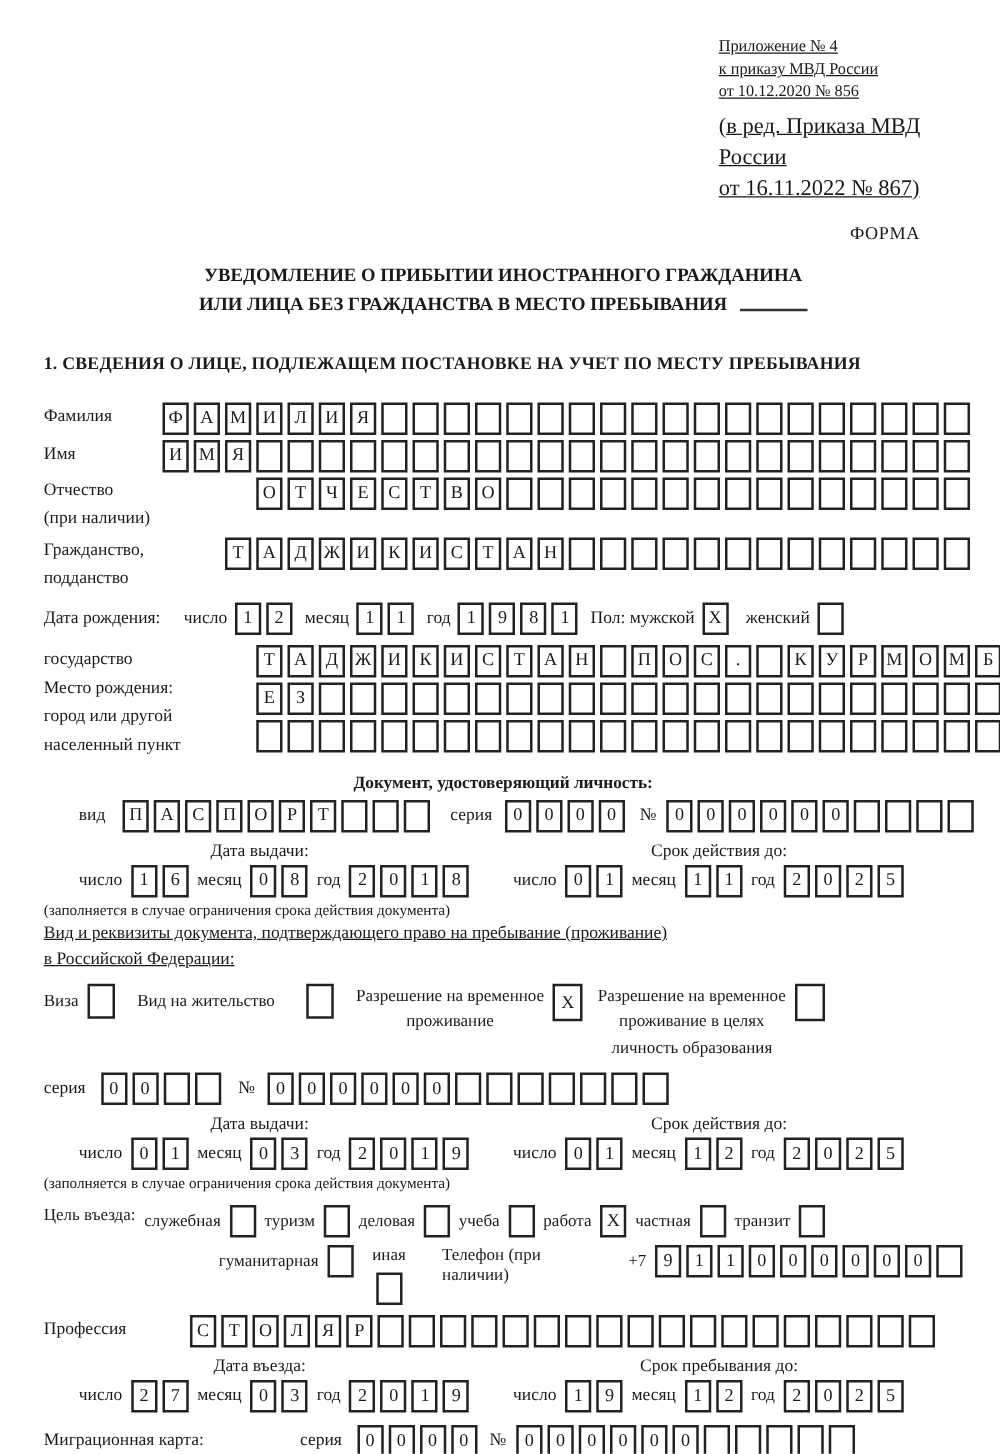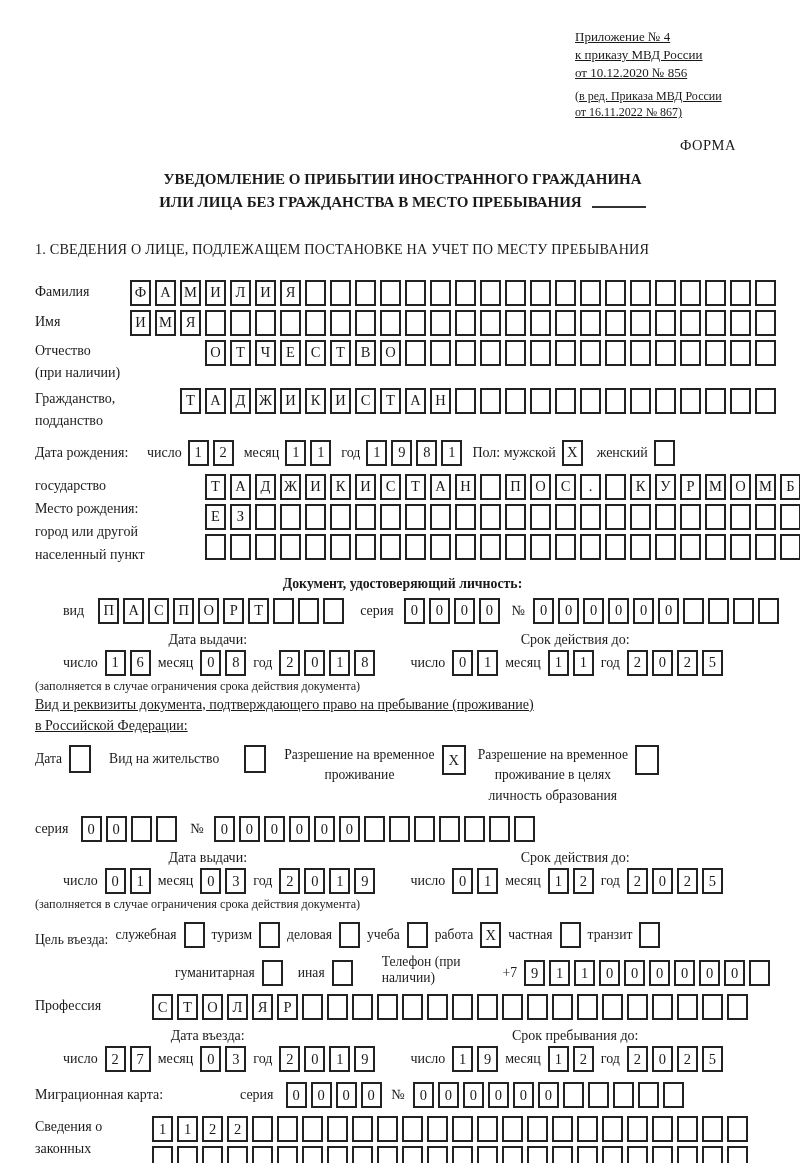--- a/index.html
+++ b/index.html
@@ -4,28 +4,28 @@
 <style>
   * { margin:0; padding:0; box-sizing:border-box; }
   html,body { background:#fff; }
   body {
     width:800px; height:1163px; overflow:hidden;
     font-family:"Liberation Serif", serif; color:#1a1a1a; font-size:14px;
   }
   .page { padding:28px 30px 0 35px; height:100%; }
 
   .hdr-right { margin-left:auto; width:195px; font-size:13px; line-height:1.4;text-decoration:underline; }
-  .hdr-right .small { font-size:12px; }
+  .hdr-right .small { font-size:18px; }
   .hdr-right .gap-top { margin-top:5px; }
   .forma { text-align:right; padding-right:34px; font-weight:normal; font-size:14.5px; margin-top:16px; letter-spacing:0.5px; }
 
   .title { text-align:center; font-weight:bold; font-size:15px; line-height:1.55; margin-top:14px; }
   .uline { display:inline-block; width:54px; border-bottom:2px solid #333; margin-left:10px; transform:translateY(1px); }
 
-  .sec { font-weight:normal; font-size:14.2px; margin-top:26px; letter-spacing:0.2px; }
+  .sec { font-weight:bold; font-size:14.2px; margin-top:26px; letter-spacing:0.2px; }
 
   .row { display:flex; align-items:flex-start; margin-top:4px; }
   .lbl { flex-shrink:0; padding-top:4px; }
   .lbl2 { line-height:22px; flex-shrink:0; }
   .w95 { width:95px; } .w145 { width:145px; } .w170 { width:170px; } .w117 { width:117px; }
 
   .cells { display:inline-flex; gap:4px; flex-shrink:0; }
   .cell {
     display:inline-flex; width:21px; height:26px; border:2px solid #222;
     align-items:center; justify-content:center; font-size:14.5px; flex-shrink:0;
@@ -46,21 +46,21 @@
   .note-r { text-align:left; padding-right:22px; font-size:12.2px; margin-top:3px; }
 
   .para { line-height:1.55;text-decoration:underline; }
 
   .res-opts { display:flex; gap:12px; align-items:flex-start; margin-top:8px; font-size:13.6px; }
   .opt { display:inline-flex; gap:7px; align-items:flex-start; }
   .opt-text { text-align:center; line-height:1.5; }
   .res-opts .cell { width:24px; height:30px; }
   .res-opts .sm .cell { width:22px; height:28px; }
 
-  .purpose { display:flex; gap:7px; align-items:flex-end; margin-top:10px; font-size:13.6px; flex-wrap:nowrap; }
+  .purpose { display:flex; gap:7px; align-items:flex-start; margin-top:10px; font-size:13.6px; flex-wrap:nowrap; }
   .purpose .cells { margin-left:1px; }
   .purpose2 { padding-left:140px; margin-top:6px; }
 
   .mblock { display:flex; margin-top:8px; }
   .mblock .labels { width:170px; flex-shrink:0; line-height:23px; }
   .repr { display:flex; margin-top:8px; }
   .repr .labels { width:117px; flex-shrink:0; line-height:22px; }
 </style>
 </head>
 <body>
@@ -425,21 +425,21 @@
   </div>
   <div class="note-r">(заполняется в случае ограничения срока действия документа)</div>
 
   <div class="para">
     <div>Вид и реквизиты документа, подтверждающего право на пребывание (проживание)</div>
     <div>в Российской Федерации:</div>
   </div>
 
   <div class="res-opts">
     <span class="opt sm">
-      <span style="padding-top:6px;">Дата</span>
+      <span style="padding-top:6px;">Виза</span>
       <span class="cells">
           <span class="cell"></span>
         </span>
     </span>
     <span class="opt sm" style="margin-left:6px;">
       <span style="padding-top:6px;">Вид на жительство</span>
       <span class="cells" style="margin-left:18px;">
           <span class="cell"></span>
         </span>
     </span>
@@ -582,21 +582,21 @@
     </span>
   </div>
 
   <div class="purpose purpose2">
     <span class="ig">
       <span>гуманитарная</span>
       <span class="cells">
           <span class="cell"></span>
         </span>
     </span>
-    <span class="ig" style="margin-left:8px;">
+    <span class="ig" style="margin-left:8px;flex-direction:column;">
       <span>иная</span>
       <span class="cells">
           <span class="cell"></span>
         </span>
     </span>
     <span style="margin-left:22px;">Телефон (при наличии)</span>
     <span class="ig" style="margin-left:18px;">
       <span>+7</span>
       <span class="cells">
           <span class="cell">9</span>

